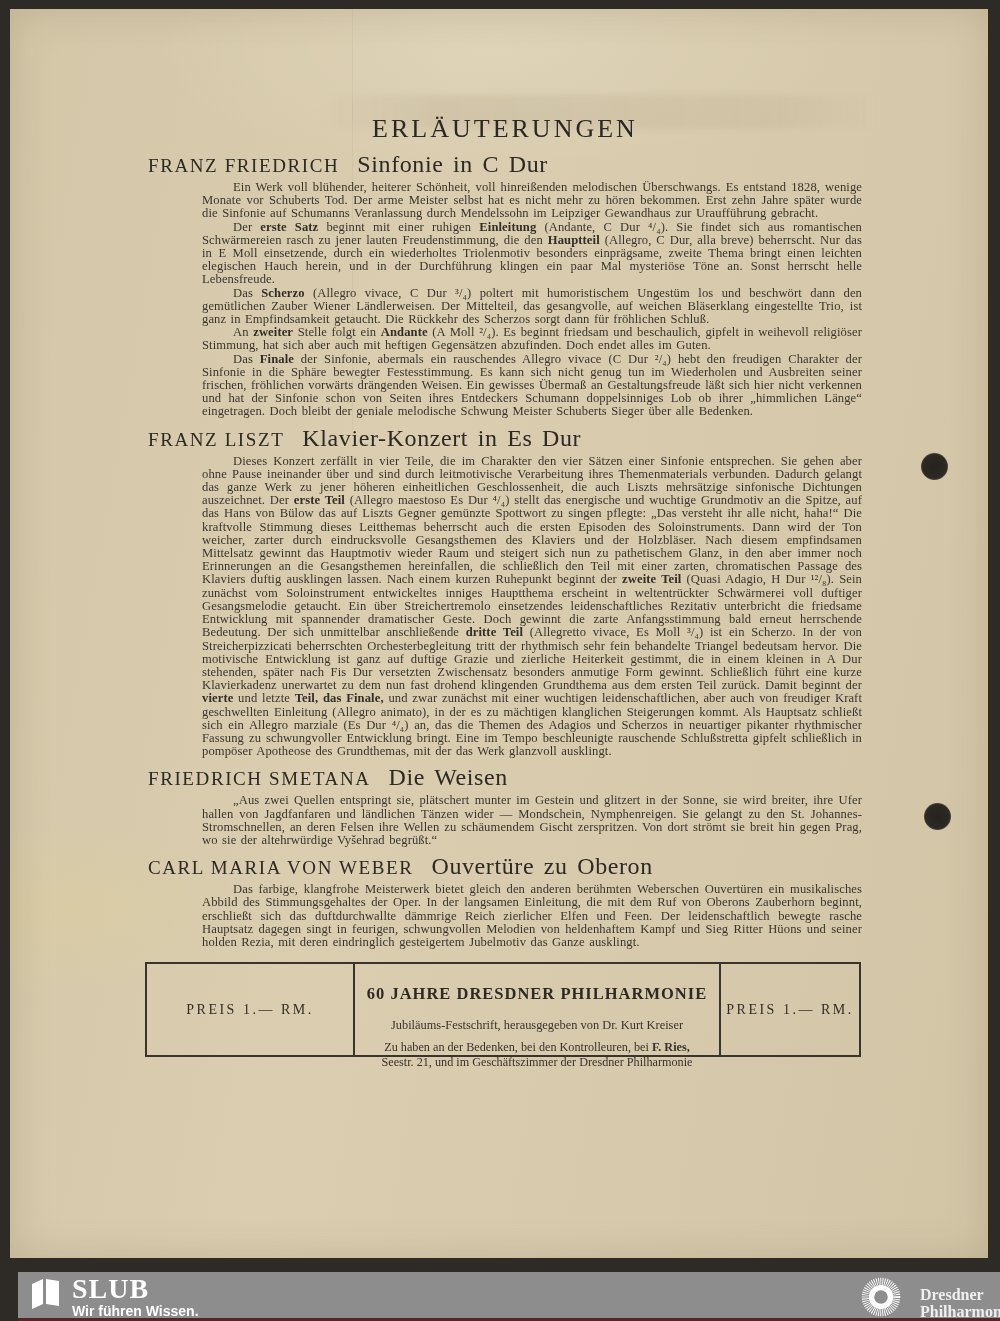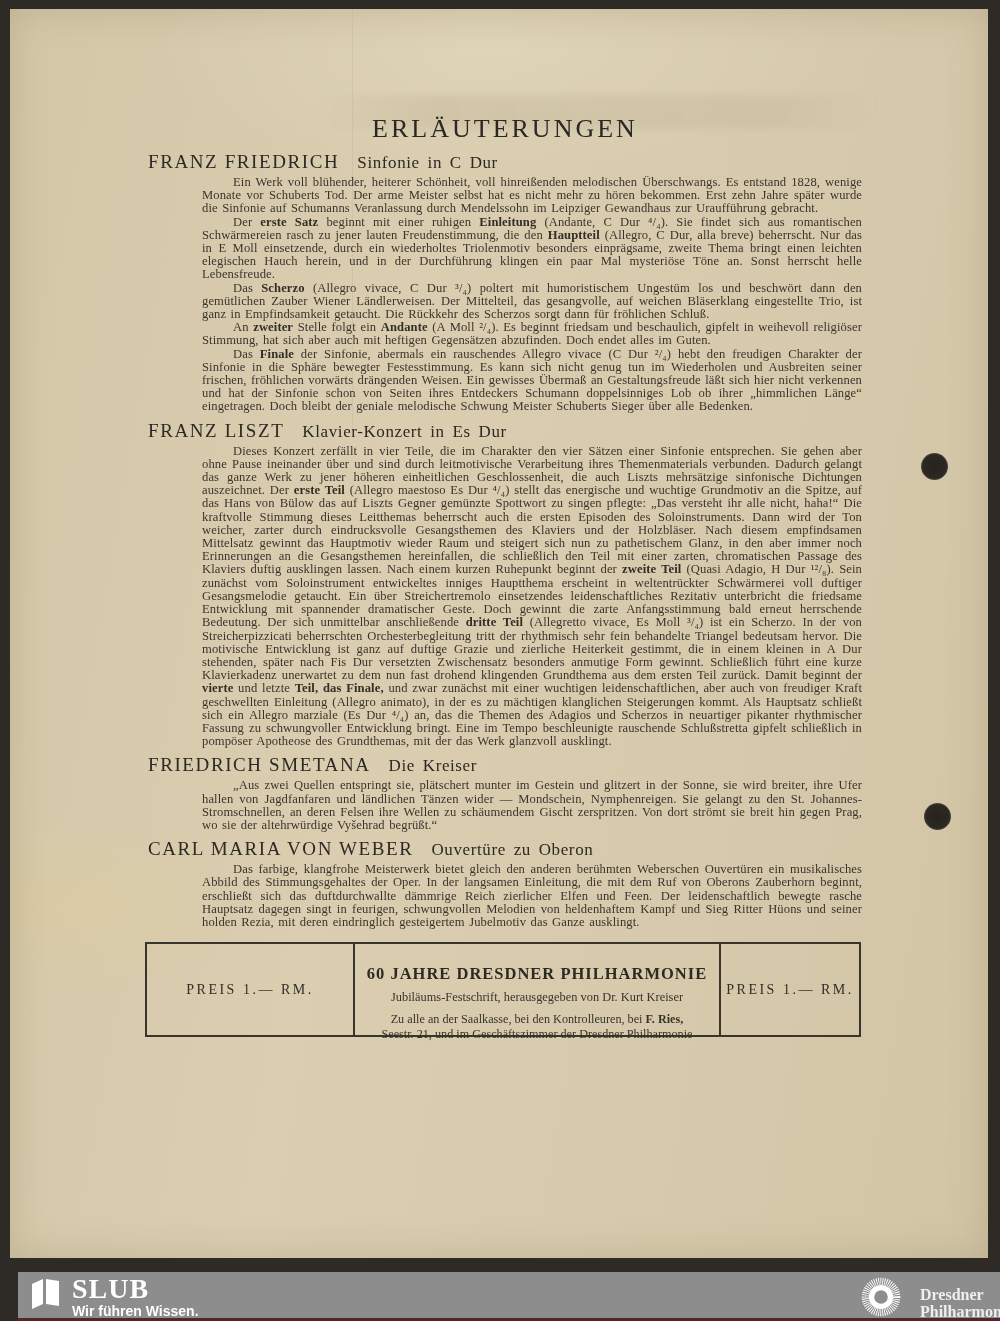--- a/index.html
+++ b/index.html
@@ -30,21 +30,21 @@
   .content{position:absolute;left:138px;top:0;width:714px;color:#38332b;}
   .doc-title{
     margin:105px 0 7px;text-align:center;font-size:26px;font-weight:normal;
     letter-spacing:3px;color:#2b2823;
   }
   .section{margin-top:6px;}
   .section h2{
     margin:4px 0 3px;font-weight:normal;font-size:19px;color:#2d2923;
     letter-spacing:1.6px;white-space:nowrap;
   }
-  .section h2 .work{margin-left:18px;font-size:17px;letter-spacing:.6px;word-spacing:3px;}
+  .section h2 .work{margin-left:18px;font-size:24px;letter-spacing:.6px;word-spacing:3px;}
   .section p{
     margin:0 0 0 54px;width:660px;text-align:justify;text-indent:31px;
     font-size:12.6px;line-height:13.2px;letter-spacing:.1px;word-spacing:1.2px;
     color:#3a352c;
   }
   .section p span.b{font-weight:bold;color:#332e26;}
 
   
   .advert{
     margin:13px 0 0 -3px;width:716px;height:95px;box-sizing:border-box;
@@ -54,21 +54,21 @@
     display:flex;align-items:center;justify-content:center;
     font-size:14px;letter-spacing:2.5px;color:#332e26;white-space:nowrap;
   }
   .advert .cell-price.left{width:206px;}
   .advert .cell-price.right{flex:1;}
   .advert .cell-center{
     width:368px;box-sizing:border-box;border-left:2px solid #3a352c;border-right:2px solid #3a352c;
     text-align:center;padding-top:20px;
   }
   .advert-title{font-size:16.5px;font-weight:bold;letter-spacing:1px;color:#2e2a23;}
-  .advert-subtitle{font-size:12.4px;margin-top:6px;color:#38332b;}
+  .advert-subtitle{font-size:12.4px;margin-top:14px;color:#38332b;}
   .advert-availability{
     width:322px;margin:7px auto 0;font-size:12.2px;line-height:14.5px;color:#38332b;text-align:center;
   }
   .advert-availability span.b{font-weight:bold;}
 
   
   .footer{
     position:absolute;left:18px;top:1272px;width:1000px;height:49px;background:#8d8d8d;
     font-family:"Liberation Sans","DejaVu Sans",sans-serif;color:#fff;
   }
@@ -100,35 +100,35 @@
       <p><span>An </span><span class="b">zweiter</span><span> Stelle folgt ein </span><span class="b">Andante</span><span> (A Moll ²/₄).  Es beginnt friedsam und beschaulich, gipfelt in weihevoll religiöser Stimmung, hat sich aber auch mit heftigen Gegensätzen abzufinden.  Doch endet alles im Guten.</span></p>
       <p><span>Das </span><span class="b">Finale</span><span> der Sinfonie, abermals ein rauschendes Allegro vivace (C Dur ²/₄) hebt den freudigen Charakter der Sinfonie in die Sphäre bewegter Festesstimmung.  Es kann sich nicht genug tun im Wiederholen und Ausbreiten seiner frischen, fröhlichen vorwärts drängenden Weisen.  Ein gewisses Übermaß an Gestaltungsfreude läßt sich hier nicht verkennen und hat der Sinfonie schon von Seiten ihres Entdeckers Schumann doppelsinniges Lob ob ihrer „himmlichen Länge“ eingetragen.  Doch bleibt der geniale melodische Schwung Meister Schuberts Sieger über alle Bedenken.</span></p>
     </div>
 
     <div class="section">
       <h2><span>FRANZ LISZT</span><span class="work">Klavier-Konzert in Es Dur</span></h2>
       <p><span>Dieses Konzert zerfällt in vier Teile, die im Charakter den vier Sätzen einer Sinfonie entsprechen. Sie gehen aber ohne Pause ineinander über und sind durch leitmotivische Verarbeitung ihres Themenmaterials verbunden.  Dadurch gelangt das ganze Werk zu jener höheren einheitlichen Geschlossenheit, die auch Liszts mehrsätzige sinfonische Dichtungen auszeichnet.  Der </span><span class="b">erste Teil</span><span> (Allegro maestoso Es Dur ⁴/₄) stellt das energische und wuchtige Grundmotiv an die Spitze, auf das Hans von Bülow das auf Liszts Gegner gemünzte Spottwort zu singen pflegte: „Das versteht ihr alle nicht, haha!“  Die kraftvolle Stimmung dieses Leitthemas beherrscht auch die ersten Episoden des Soloinstruments.  Dann wird der Ton weicher, zarter durch eindrucksvolle Gesangsthemen des Klaviers und der Holzbläser.  Nach diesem empfindsamen Mittelsatz gewinnt das Hauptmotiv wieder Raum und steigert sich nun zu pathetischem Glanz, in den aber immer noch Erinnerungen an die Gesangsthemen hereinfallen, die schließlich den Teil mit einer zarten, chromatischen Passage des Klaviers duftig ausklingen lassen.  Nach einem kurzen Ruhepunkt beginnt der </span><span class="b">zweite Teil</span><span> (Quasi Adagio, H Dur ¹²/₈). Sein zunächst vom Soloinstrument entwickeltes inniges Hauptthema erscheint in weltentrückter Schwärmerei voll duftiger Gesangsmelodie getaucht.  Ein über Streichertremolo einsetzendes leidenschaftliches Rezitativ unterbricht die friedsame Entwicklung mit spannender dramatischer Geste.  Doch gewinnt die zarte Anfangsstimmung bald erneut herrschende Bedeutung.  Der sich unmittelbar anschließende </span><span class="b">dritte Teil</span><span> (Allegretto vivace, Es Moll ³/₄) ist ein Scherzo.  In der von Streicherpizzicati beherrschten Orchesterbegleitung tritt der rhythmisch sehr fein behandelte Triangel bedeutsam hervor.  Die motivische Entwicklung ist ganz auf duftige Grazie und zierliche Heiterkeit gestimmt, die in einem kleinen in A Dur stehenden, später nach Fis Dur versetzten Zwischensatz besonders anmutige Form gewinnt.  Schließlich führt eine kurze Klavierkadenz unerwartet zu dem nun fast drohend klingenden Grundthema aus dem ersten Teil zurück. Damit beginnt der </span><span class="b">vierte</span><span> und letzte </span><span class="b">Teil, das Finale,</span><span> und zwar zunächst mit einer wuchtigen leidenschaftlichen, aber auch von freudiger Kraft geschwellten Einleitung (Allegro animato), in der es zu mächtigen klanglichen Steigerungen kommt.  Als Hauptsatz schließt sich ein Allegro marziale (Es Dur ⁴/₄) an, das die Themen des Adagios und Scherzos in neuartiger pikanter rhythmischer Fassung zu schwungvoller Entwicklung bringt.  Eine im Tempo beschleunigte rauschende Schlußstretta gipfelt schließlich in pompöser Apotheose des Grundthemas, mit der das Werk glanzvoll ausklingt.</span></p>
     </div>
 
     <div class="section">
-      <h2><span>FRIEDRICH SMETANA</span><span class="work">Die Kreiser</span></h2>
+      <h2><span>FRIEDRICH SMETANA</span><span class="work">Die Weisen</span></h2>
       <p><span>„Aus zwei Quellen entspringt sie, plätschert munter im Gestein und glitzert in der Sonne, sie wird breiter, ihre Ufer hallen von Jagdfanfaren und ländlichen Tänzen wider — Mondschein, Nymphenreigen. Sie gelangt zu den St. Johannes-Stromschnellen, an deren Felsen ihre Wellen zu schäumendem Gischt zerspritzen.  Von dort strömt sie breit hin gegen Prag, wo sie der altehrwürdige Vyšehrad begrüßt.“</span></p>
     </div>
 
     <div class="section">
       <h2><span>CARL MARIA VON WEBER</span><span class="work">Ouvertüre zu Oberon</span></h2>
       <p><span>Das farbige, klangfrohe Meisterwerk bietet gleich den anderen berühmten Weberschen Ouvertüren ein musikalisches Abbild des Stimmungsgehaltes der Oper.  In der langsamen Einleitung, die mit dem Ruf von Oberons Zauberhorn beginnt, erschließt sich das duftdurchwallte dämmrige Reich zierlicher Elfen und Feen.  Der leidenschaftlich bewegte rasche Hauptsatz dagegen singt in feurigen, schwungvollen Melodien von heldenhaftem Kampf und Sieg Ritter Hüons und seiner holden Rezia, mit deren eindringlich gesteigertem Jubelmotiv das Ganze ausklingt.</span></p>
     </div>
 
     <div class="advert">
       <div class="cell-price left">PREIS 1.— RM.</div>
       <div class="cell-center">
         <div class="advert-title">60 JAHRE DRESDNER PHILHARMONIE</div>
         <div class="advert-subtitle">Jubiläums-Festschrift, herausgegeben von Dr. Kurt Kreiser</div>
-        <div class="advert-availability"><span>Zu alle an der Saalkasse, bei den Kontrolleuren, bei </span><span class="b">F. Ries,</span><span> Seestr. 21, und im Geschäftszimmer der Dresdner Philharmonie</span></div>
+        <div class="advert-availability"><span>Zu haben an der Bedenken, bei den Kontrolleuren, bei </span><span class="b">F. Ries,</span><span> Seestr. 21, und im Geschäftszimmer der Dresdner Philharmonie</span></div>
       </div>
       <div class="cell-price right">PREIS 1.— RM.</div>
     </div>
   </div>
 
   <div class="punch-hole hole-1"></div>
   <div class="punch-hole hole-2"></div>
 </div>
 
 <div class="footer">

